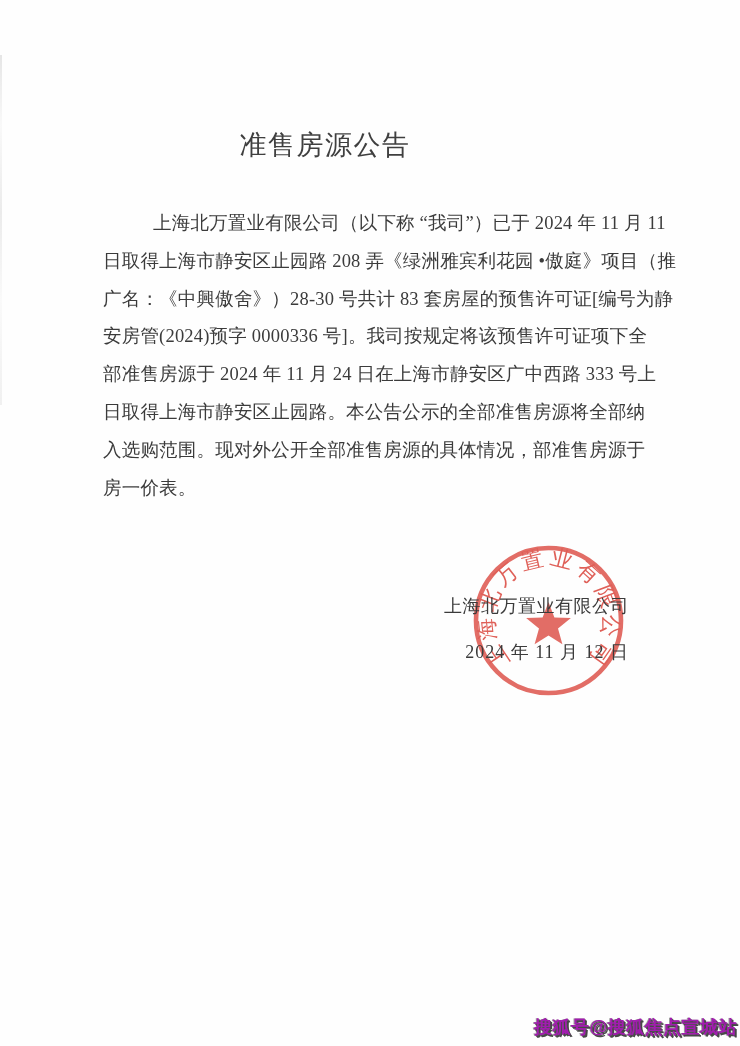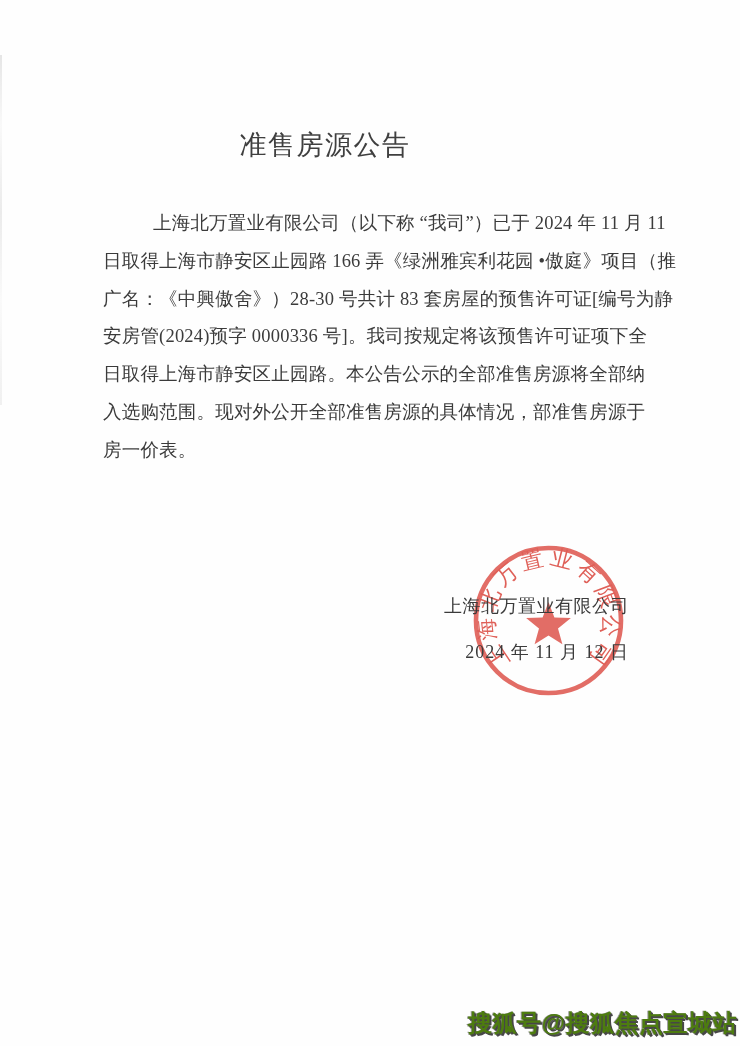--- a/index.html
+++ b/index.html
@@ -90,41 +90,42 @@
     font-size: 22px;
     letter-spacing: 4.5px;
     fill: #dc4a41;
   }
   .watermark {
     position: absolute;
     right: 3px;
     bottom: 7px;
     font-family: "Liberation Sans", "DejaVu Sans", sans-serif;
     font-weight: bold;
-    font-size: 24px;
+    font-size: 18px;
     letter-spacing: 0.5px;
-    color: #4d7c0f;
+    color: #a21caf;
     text-shadow: 2px 2px 0 #474747, 1px 1px 0 #5c5c5c, -1px 0 0 #9a9a9a;
     z-index: 4;
   }
 </style>
 </head>
 <body>
 
 <div class="page">
 
   <div class="edge-artifact"></div>
 
   <div class="doc-title">准售房源公告</div>
 
   <div class="doc-body">
     <div class="body-line indent">上海北万置业有限公司（以下称 “我司”）已于 2024 年 11 月 11</div>
-    <div class="body-line">日取得上海市静安区止园路 166 弄《绿洲雅宾利花园 •傲庭》项目（推</div>
+    <div class="body-line">日取得上海市静安区止园路 208 弄《绿洲雅宾利花园 •傲庭》项目（推</div>
     <div class="body-line">广名：《中興傲舍》）28-30 号共计 83 套房屋的预售许可证[编号为静</div>
     <div class="body-line">安房管(2024)预字 0000336 号]。我司按规定将该预售许可证项下全</div>
+    <div class="body-line">部准售房源于 2024 年 11 月 24 日在上海市静安区广中西路 333 号上</div>
     <div class="body-line">日取得上海市静安区止园路。本公告公示的全部准售房源将全部纳</div>
     <div class="body-line">入选购范围。现对外公开全部准售房源的具体情况，部准售房源于</div>
     <div class="body-line">房一价表。</div>
   </div>
 
   <svg class="company-seal" viewBox="0 0 155 155" xmlns="http://www.w3.org/2000/svg">
     <circle cx="77.5" cy="77.5" r="72.5" fill="none" stroke="#dc4a41" stroke-width="4.6" opacity="0.92"></circle>
     <polygon points="77.5,59 83.4,74.4 99.9,75.1 87.0,85.4 91.4,101.3 77.5,92.4 63.6,101.3 68.0,85.4 55.1,75.1 71.6,74.4" fill="#dc4a41" opacity="0.92"></polygon>
     <path id="seal-arc" d="M 42.0 119.2 A 55 55 0 1 1 113.0 119.2" fill="none"></path>
     <text class="seal-arc-text">

